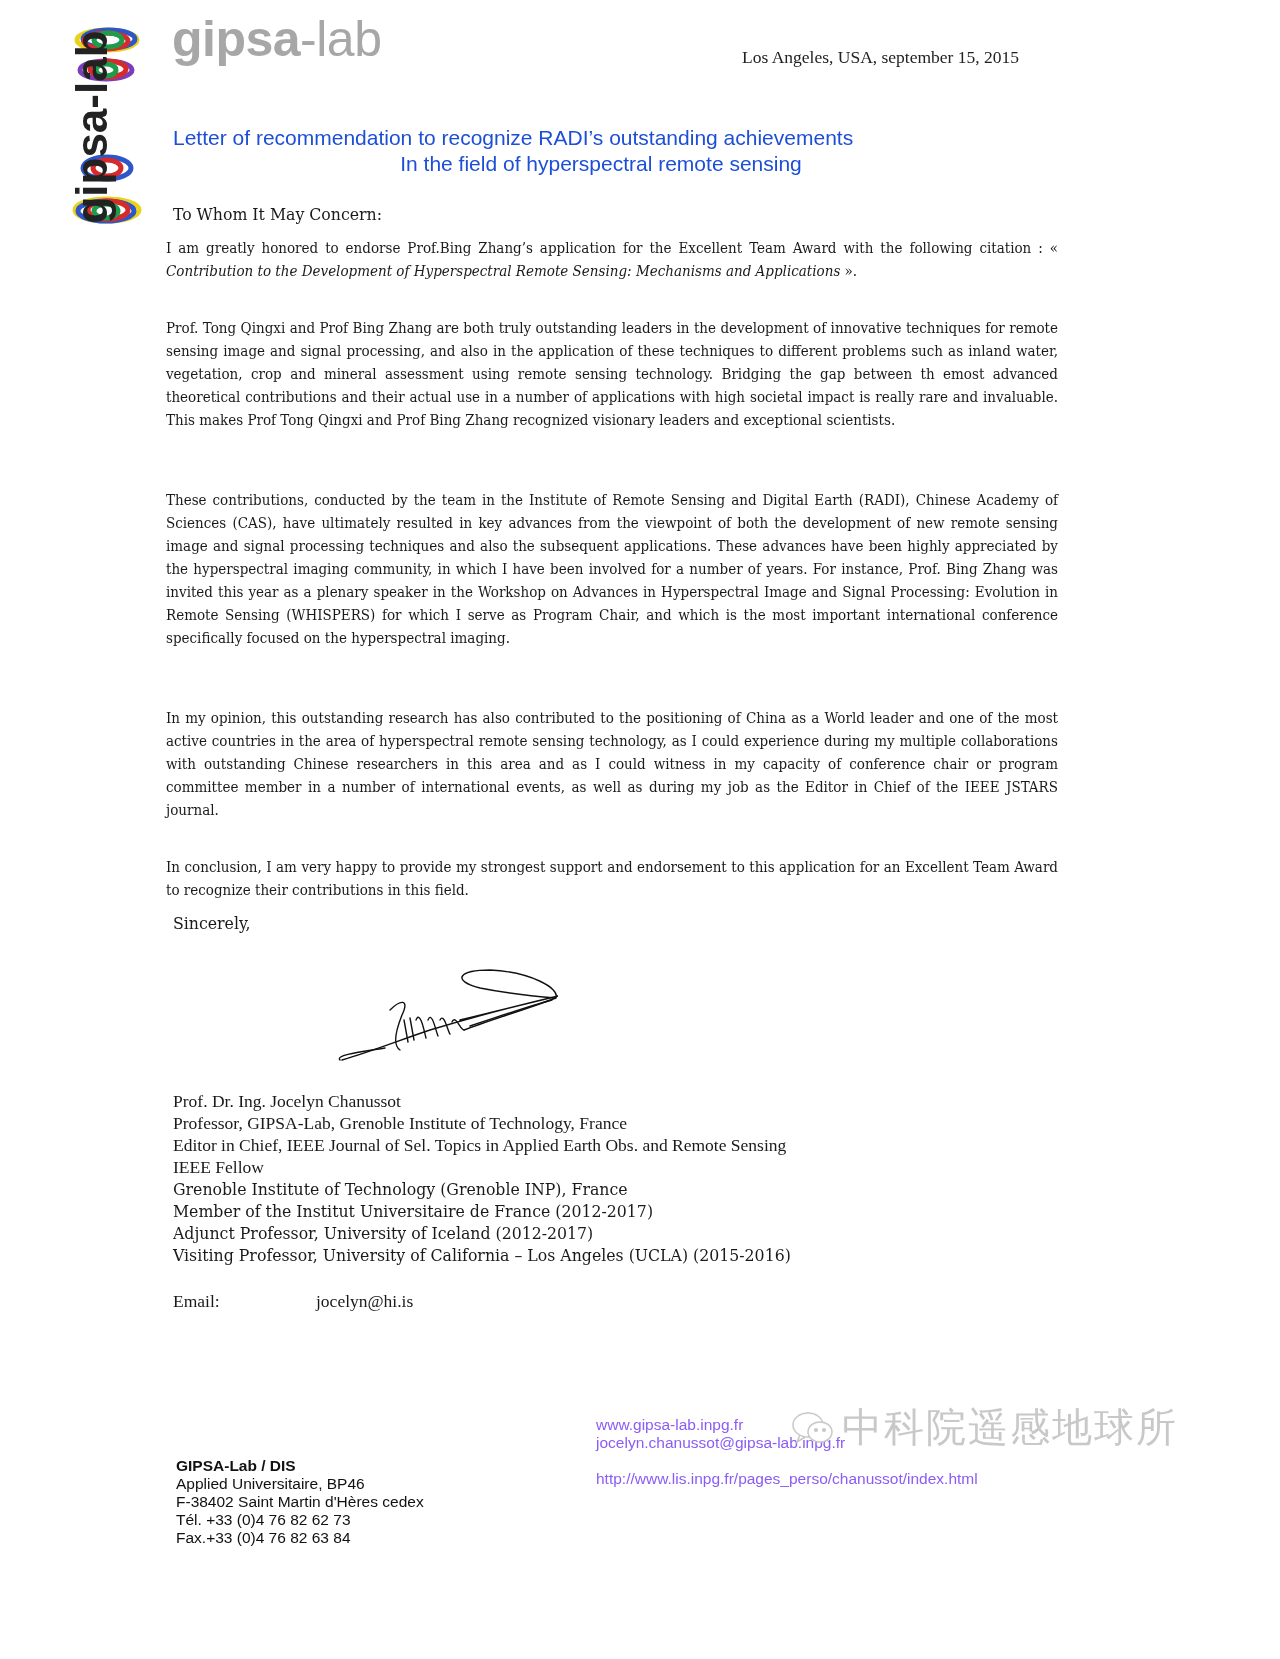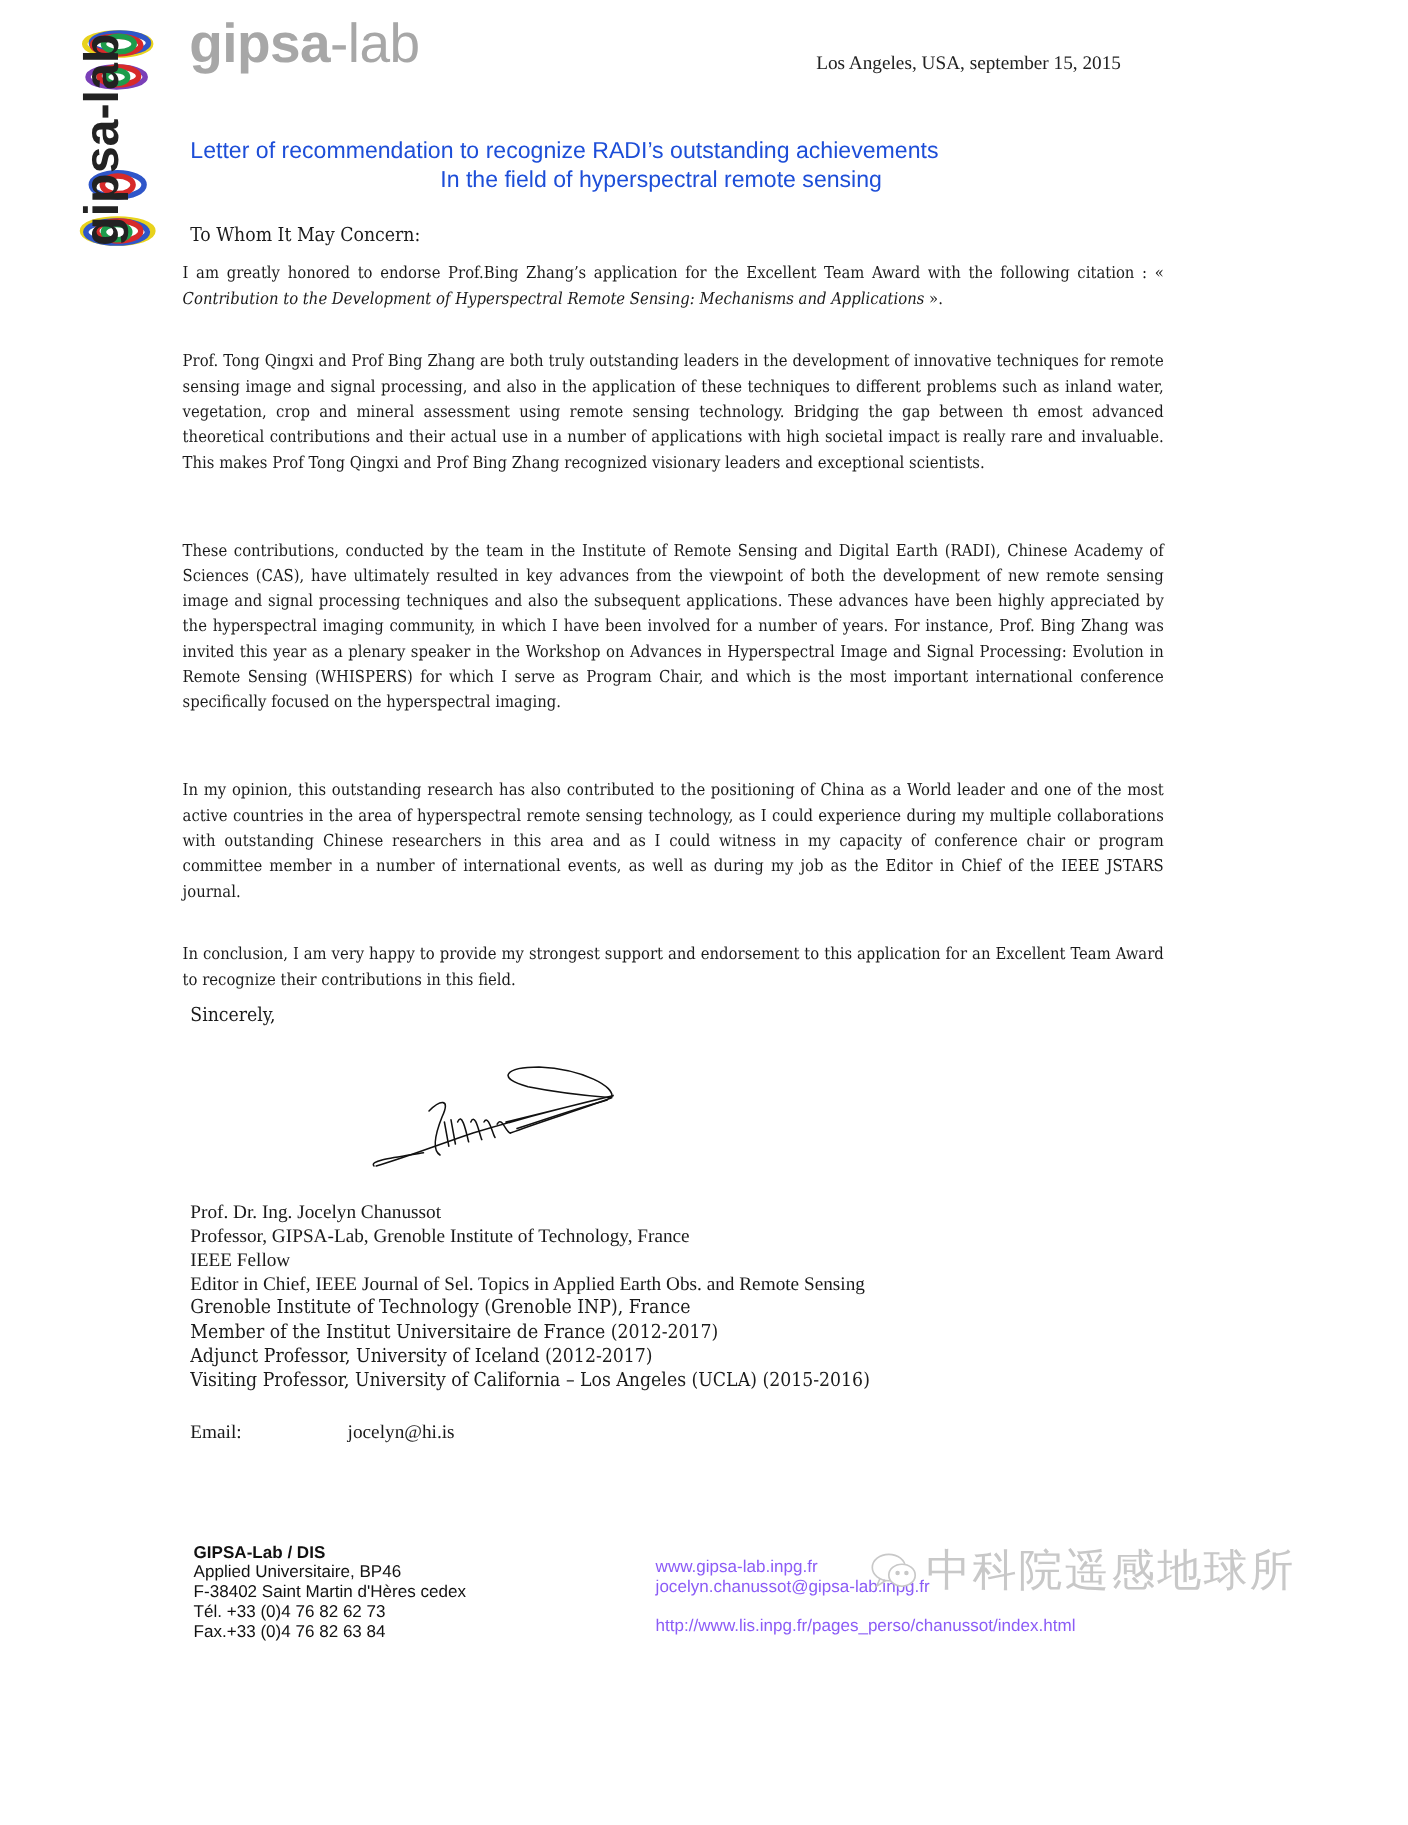--- a/index.html
+++ b/index.html
@@ -36,21 +36,21 @@
 
   .sigline { left:173px; font-size:17.5px; line-height:22px; white-space:nowrap; }
   #sig-block { top:1090px; }
   #sig-block div { height:22px; }
   #sig-block .times { font-family:"Liberation Serif", serif; }
 
   #contact { left:173px; top:1290px; font-size:17.5px; line-height:23px; }
   #contact .row { display:flex; }
   #contact .lbl { width:143px; }
 
-  #footer-left { left:176px; top:1403px; font-size:15.5px; line-height:18px; color:#111; }
+  #footer-left { left:176px; top:1457px; font-size:15.5px; line-height:18px; color:#111; }
   #footer-left .hdr { font-weight:bold; }
   #footer-right { left:596px; top:1416px; font-size:15.5px; line-height:18px; color:#8b5cf6; }
   #footer-right .gap { height:18px; }
 
   #watermark { left:790px; top:1400px; font-size:40px; color:#c8c8c8; letter-spacing:2px; display:flex; align-items:center; gap:6px; }
   #wechat-icon { width:46px; height:40px; }
 </style>
 </head>
 <body>
 
@@ -97,22 +97,22 @@
     <path d="M10 100 C 5 95, 30 92, 55 88"></path>
     <path d="M74 60 L78 82 M80 58 L84 80 M86 60 C 90 50, 94 70, 96 78 M98 60 C 102 50, 106 72, 108 76 M110 60 C 114 52, 118 72, 120 74 M122 62 C 126 54, 130 70, 134 70"></path>
     <path d="M134 70 C 160 60, 200 48, 226 38 C 230 28, 200 12, 160 10 C 130 10, 120 20, 150 28 C 180 34, 200 36, 226 38"></path>
     <path d="M140 66 C 170 56, 200 46, 222 40"></path>
   </g>
 </svg>
 
 <div id="sig-block" class="abs sigline">
   <div class="times">Prof. Dr. Ing. Jocelyn Chanussot</div>
   <div class="times">Professor, GIPSA-Lab, Grenoble Institute of Technology, France</div>
+  <div class="times">Editor in Chief, IEEE Journal of Sel. Topics in Applied Earth Obs. and Remote Sensing</div>
   <div class="times">IEEE Fellow</div>
-  <div class="times">Editor in Chief, IEEE Journal of Sel. Topics in Applied Earth Obs. and Remote Sensing</div>
   <div class="narrow">Grenoble Institute of Technology (Grenoble INP), France</div>
   <div class="narrow">Member of the Institut Universitaire de France (2012-2017)</div>
   <div class="narrow">Adjunct Professor, University of Iceland (2012-2017)</div>
   <div class="narrow">Visiting Professor, University of California – Los Angeles (UCLA) (2015-2016)</div>
 </div>
 
 <div id="contact" class="abs serif">
   <div class="row">
     <span class="lbl">Email:</span>
     <span>jocelyn@hi.is</span>

